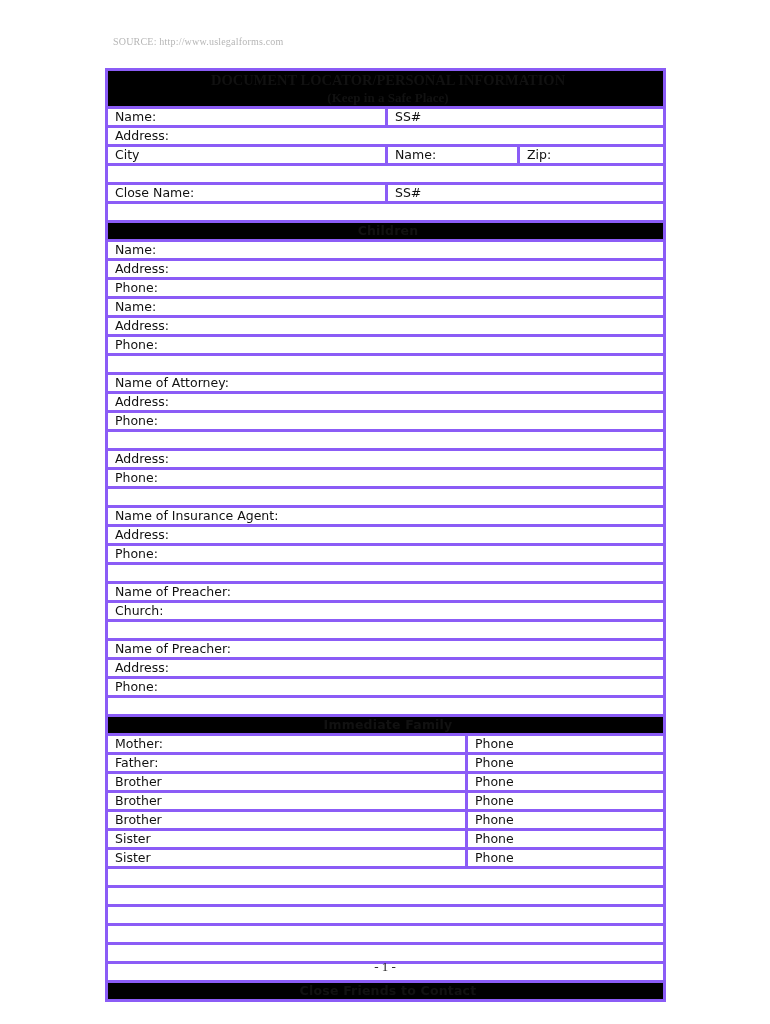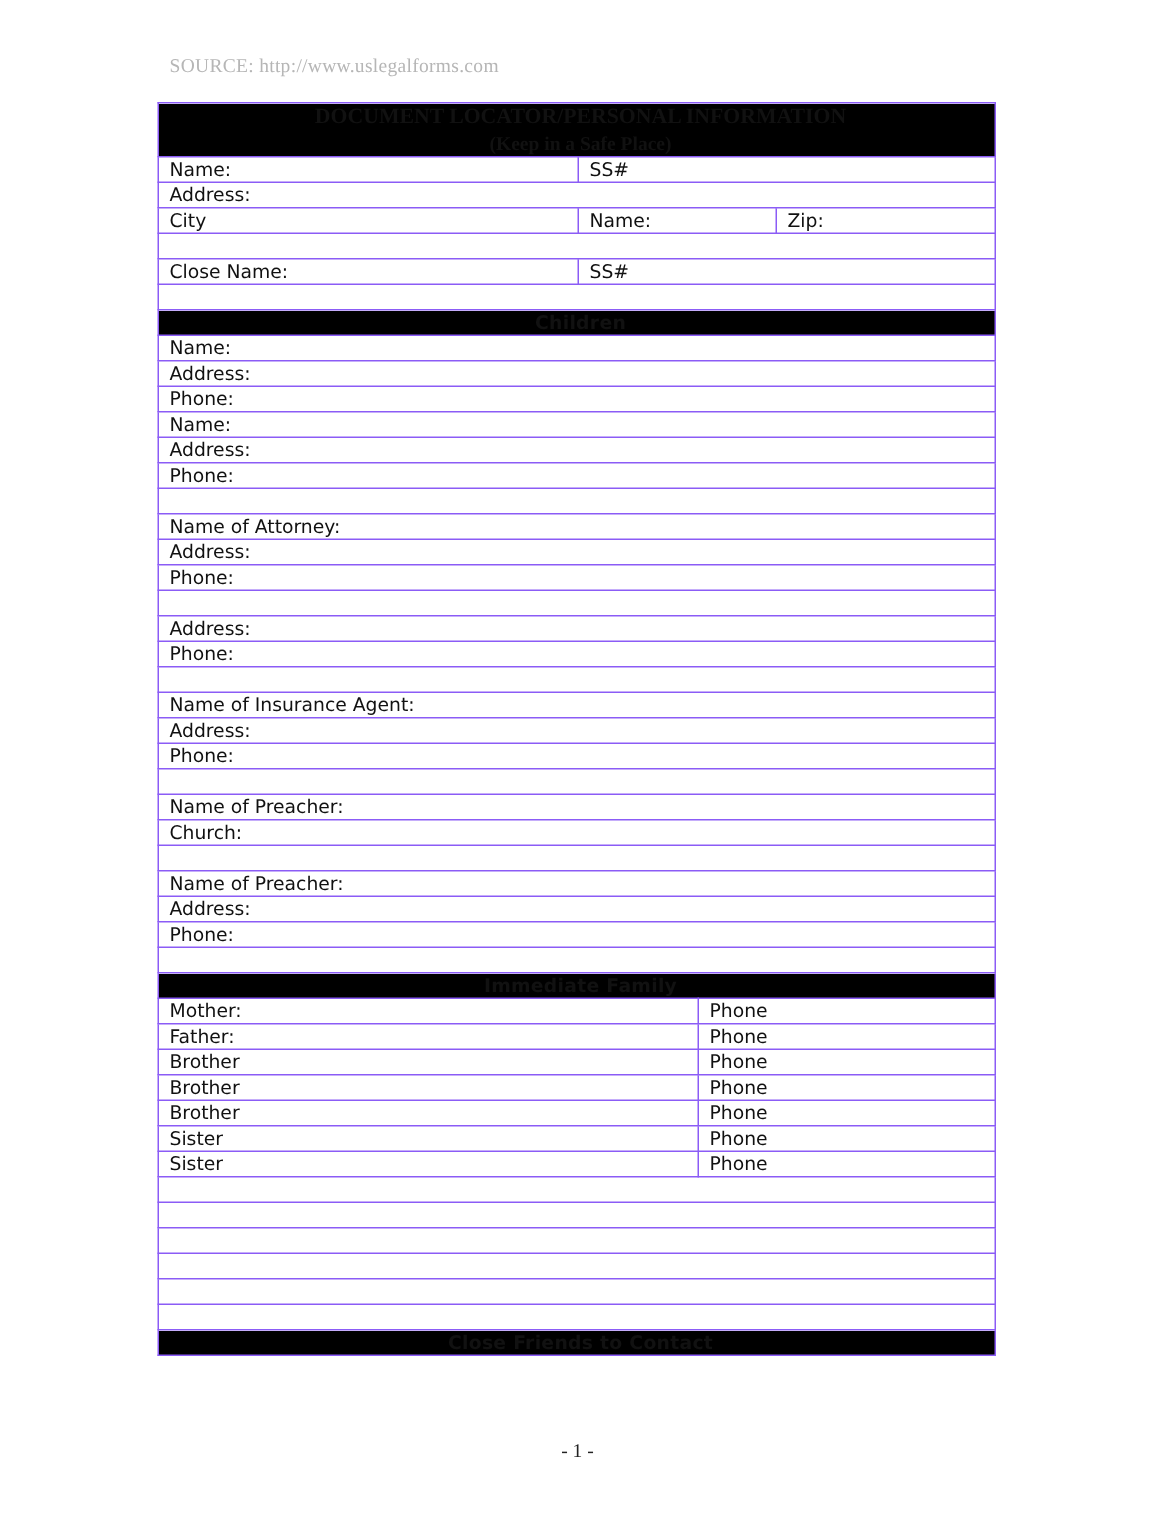--- a/index.html
+++ b/index.html
@@ -10,34 +10,34 @@
     height: 1024px;
     background: #ffffff;
     font-family: "DejaVu Sans", sans-serif;
     overflow: hidden;
   }
   .source-watermark {
     position: absolute;
     left: 113px;
     top: 36px;
     font-family: "Liberation Serif", serif;
-    font-size: 13px;
+    font-size: 10px;
     color: #b6b6b6;
     letter-spacing: 0.2px;
   }
   table.form-table {
     position: absolute;
     left: 105px;
     top: 68px;
     width: 558px;
     border-collapse: collapse;
     table-layout: fixed;
   }
   table.form-table td {
-    border: 1px solid #8b5cf6;
+    border: 3px solid #8b5cf6;
     height: 16.5px;
     padding: 0 2px 0 7px;
     font-size: 12.5px;
     line-height: 16px;
     color: #111111;
     white-space: nowrap;
     overflow: hidden;
     vertical-align: middle;
   }
   td.title-cell {

